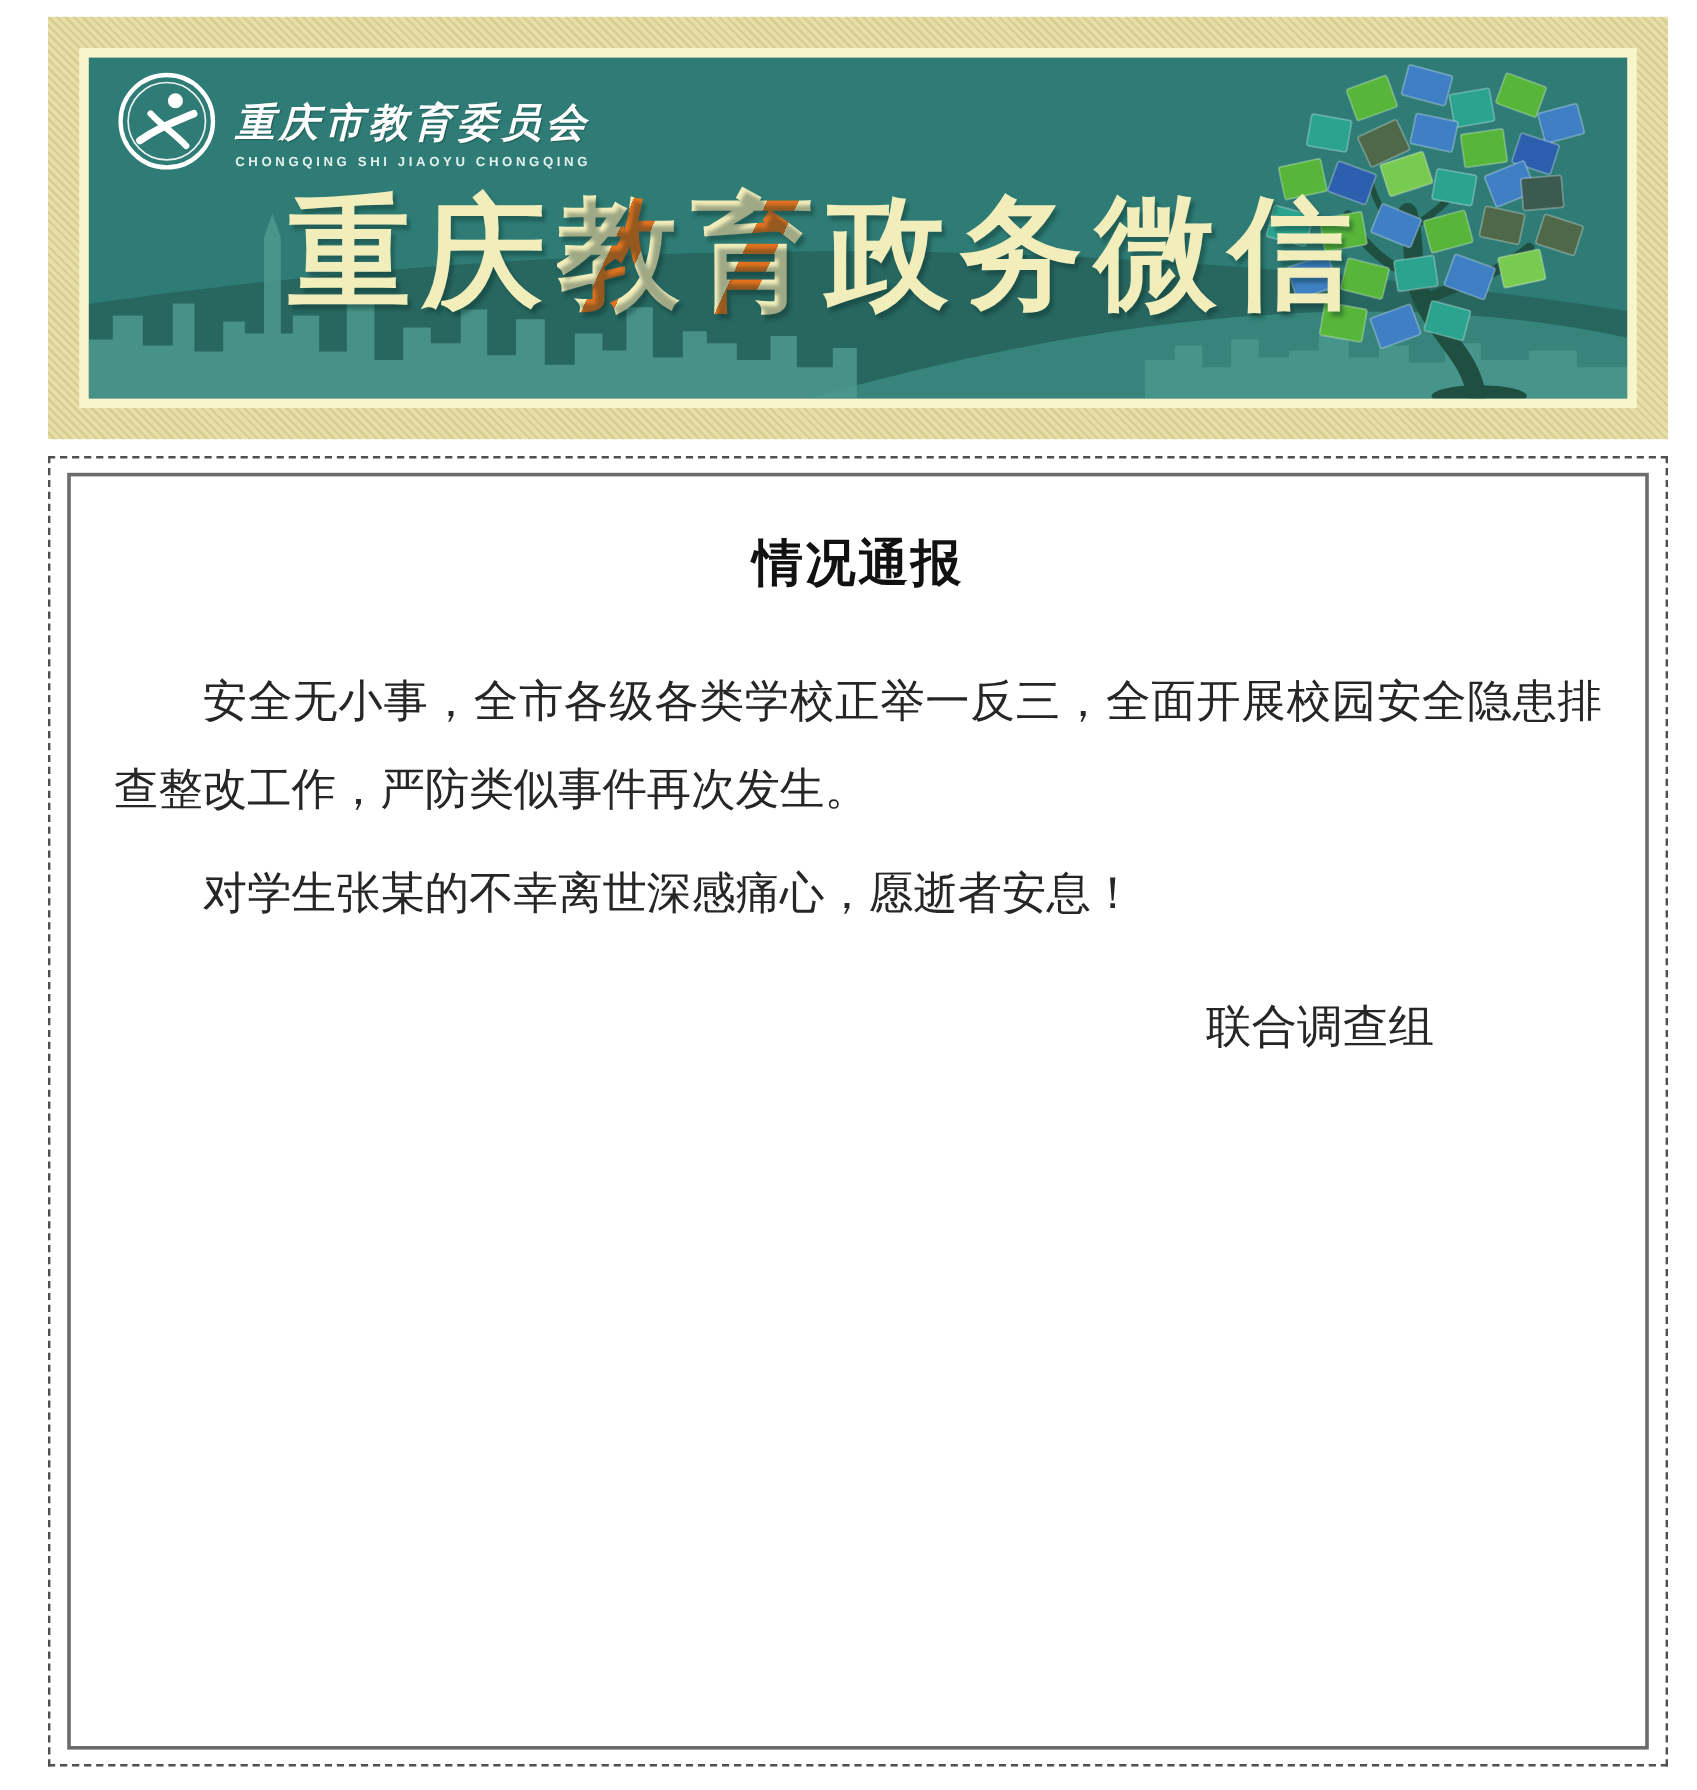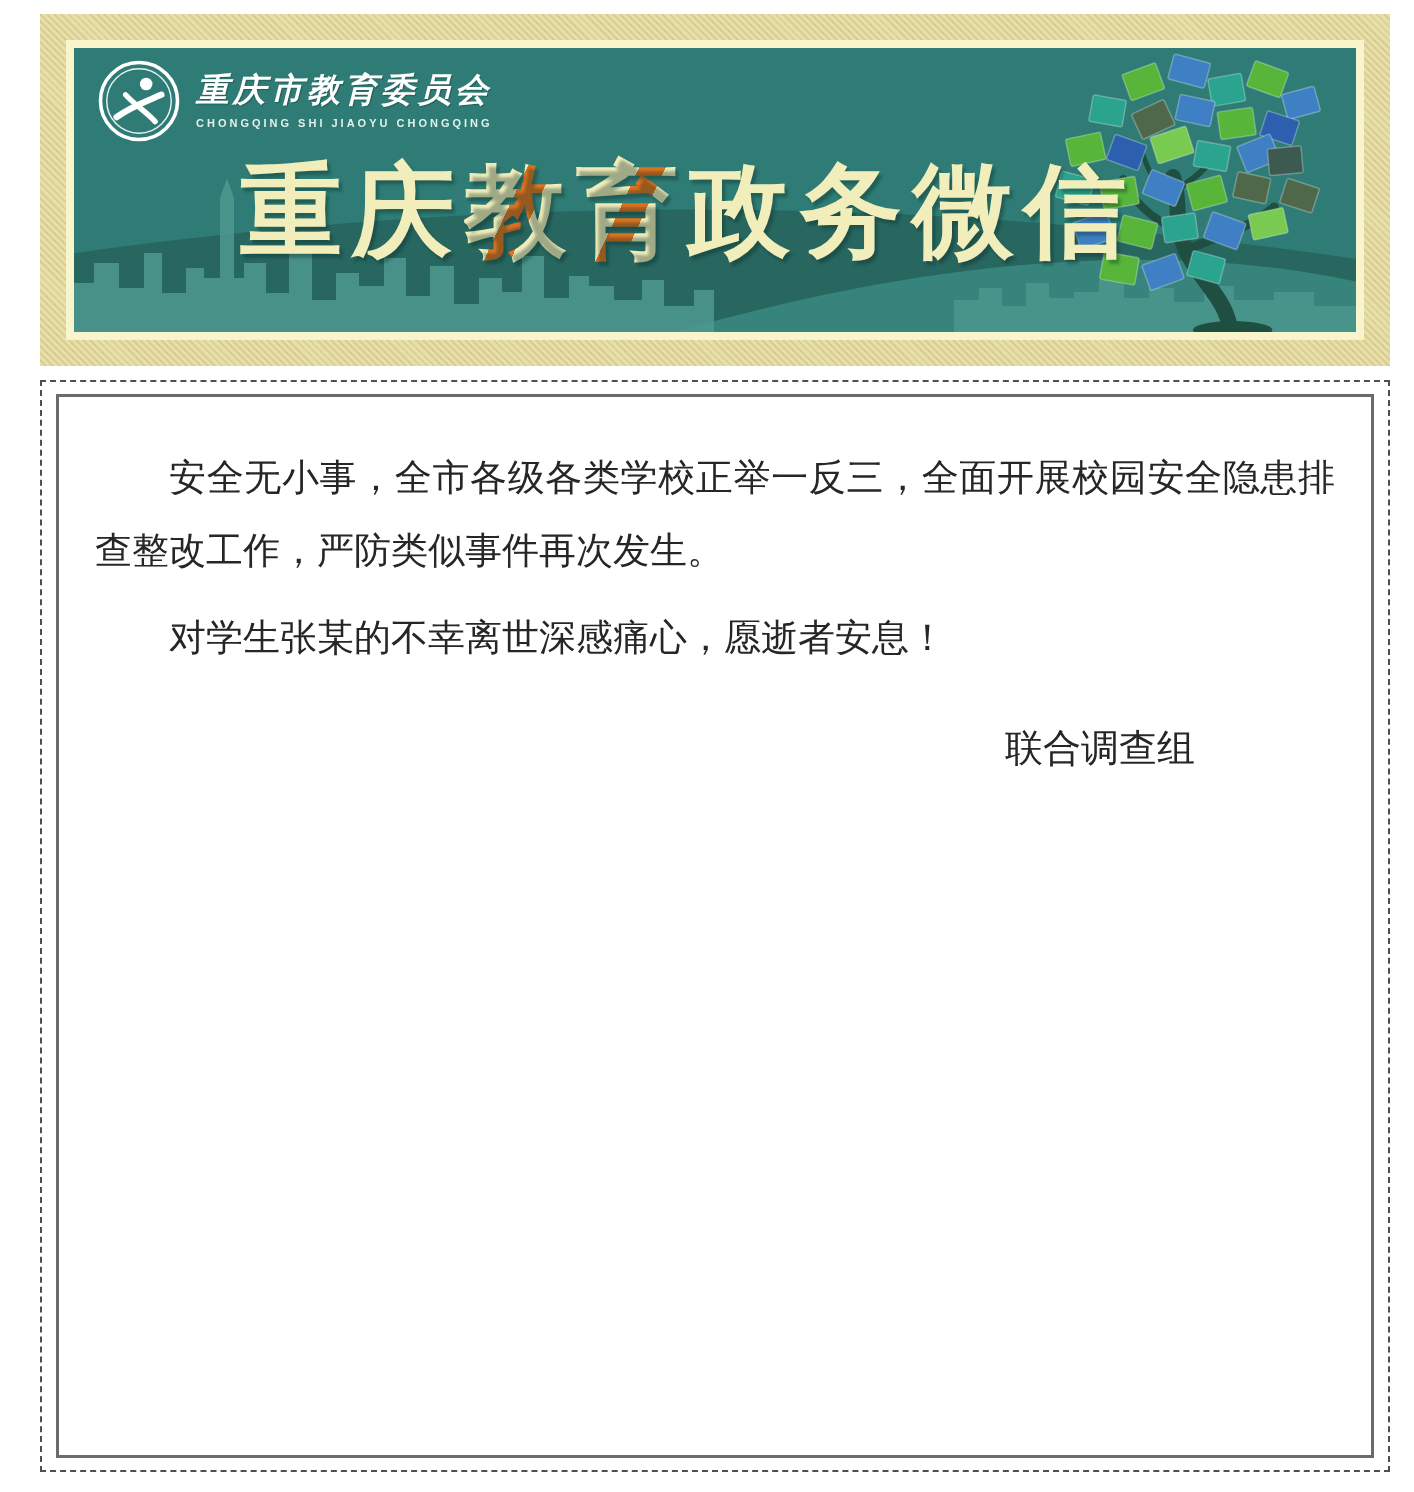--- a/index.html
+++ b/index.html
@@ -22,21 +22,21 @@
 
   
   .banner{position:absolute;left:40px;top:14px;width:1350px;
     background:repeating-linear-gradient(45deg,var(--frame_tan) 0 3px,var(--frame_stripe) 3px 5px);
     padding:26px;}
   .banner-mid{background:var(--frame_inner_line);padding:8px;}
   .banner-teal{position:relative;height:284px;background:var(--banner_teal);overflow:hidden;}
   .banner-art{position:absolute;left:0;top:0;width:100%;height:100%;}
   .logo-row{position:absolute;left:22px;top:10px;display:flex;align-items:flex-start;z-index:3;}
   .logo-badge{width:86px;height:86px;flex:0 0 auto;}
-  .org-text{margin-left:14px;margin-top:10px;color:#ffffff;}
+  .org-text{margin-left:14px;margin-top:22px;color:#ffffff;}
   .org-name{font-size:33px;font-weight:bold;letter-spacing:4px;
     font-family:"Liberation Serif","DejaVu Serif",serif;font-style:italic;
     text-shadow:1px 1px 1px rgba(0,0,0,.25);}
   .org-latin{font-size:11px;font-weight:bold;letter-spacing:3px;color:#e3f1ec;margin-top:4px;}
   .banner-title{position:absolute;z-index:4;left:50%;top:96px;transform:translateX(-53%);
     white-space:nowrap;font-size:102px;font-weight:800;letter-spacing:10px;
     color:var(--title_cream);text-shadow:3px 4px 3px rgba(10,40,35,.35);}
   @supports ((-webkit-background-clip:text) or (background-clip:text)){
     .accent-char{
       background:linear-gradient(115deg,var(--title_cream) 42%,var(--title_accent_orange) 42%,var(--title_accent_orange) 58%,var(--title_cream) 58%);
@@ -127,20 +127,21 @@
           <rect x="-18" y="-14" width="34" height="26" rx="2" fill="#50684a" transform="translate(278 156) rotate(18)"></rect>
         </g>
       </svg>
 
     </div>
   </div>
 </div>
 
 <div class="doc">
   <div class="doc-inner">
+    <div class="doc-title">情况通报</div>
     <div class="doc-body">
       <p>安全无小事，全市各级各类学校正举一反三，全面开展校园安全隐患排查整改工作，严防类似事件再次发生。</p>
       <p>对学生张某的不幸离世深感痛心，愿逝者安息！</p>
     </div>
     <div class="sig-block">
       <div class="sig-org">联合调查组</div>
 
     </div>
   </div>
 </div>

